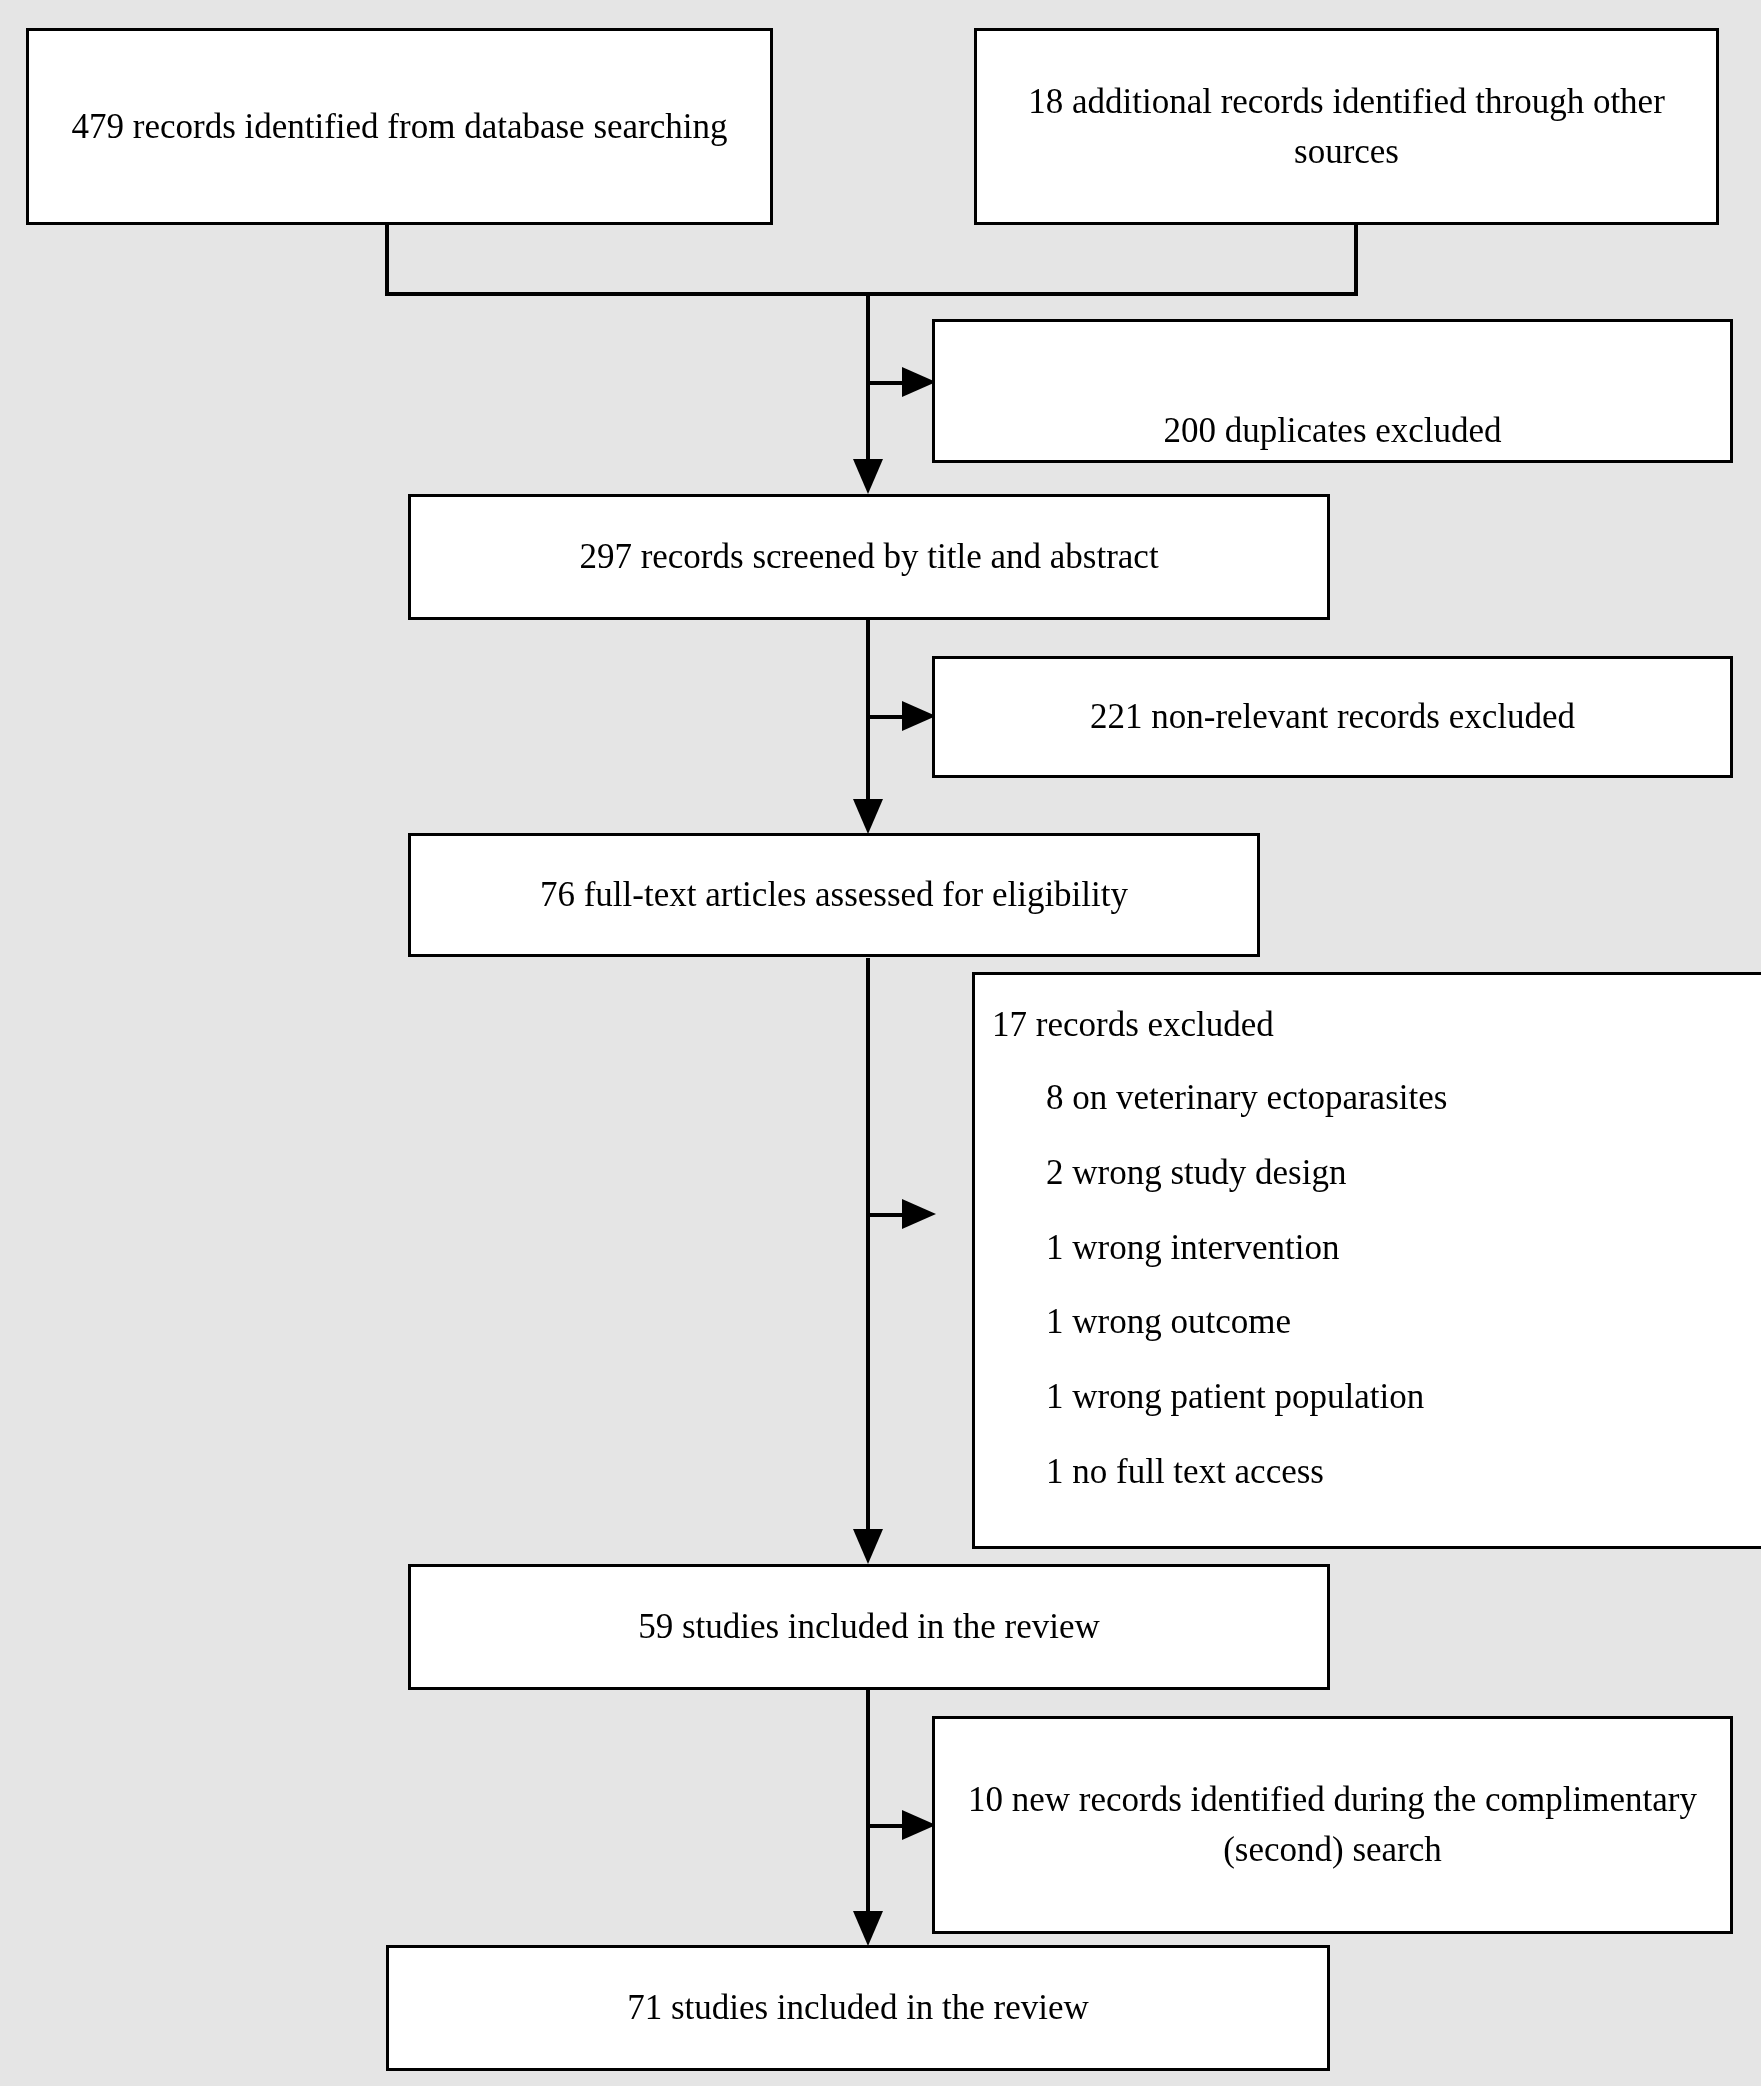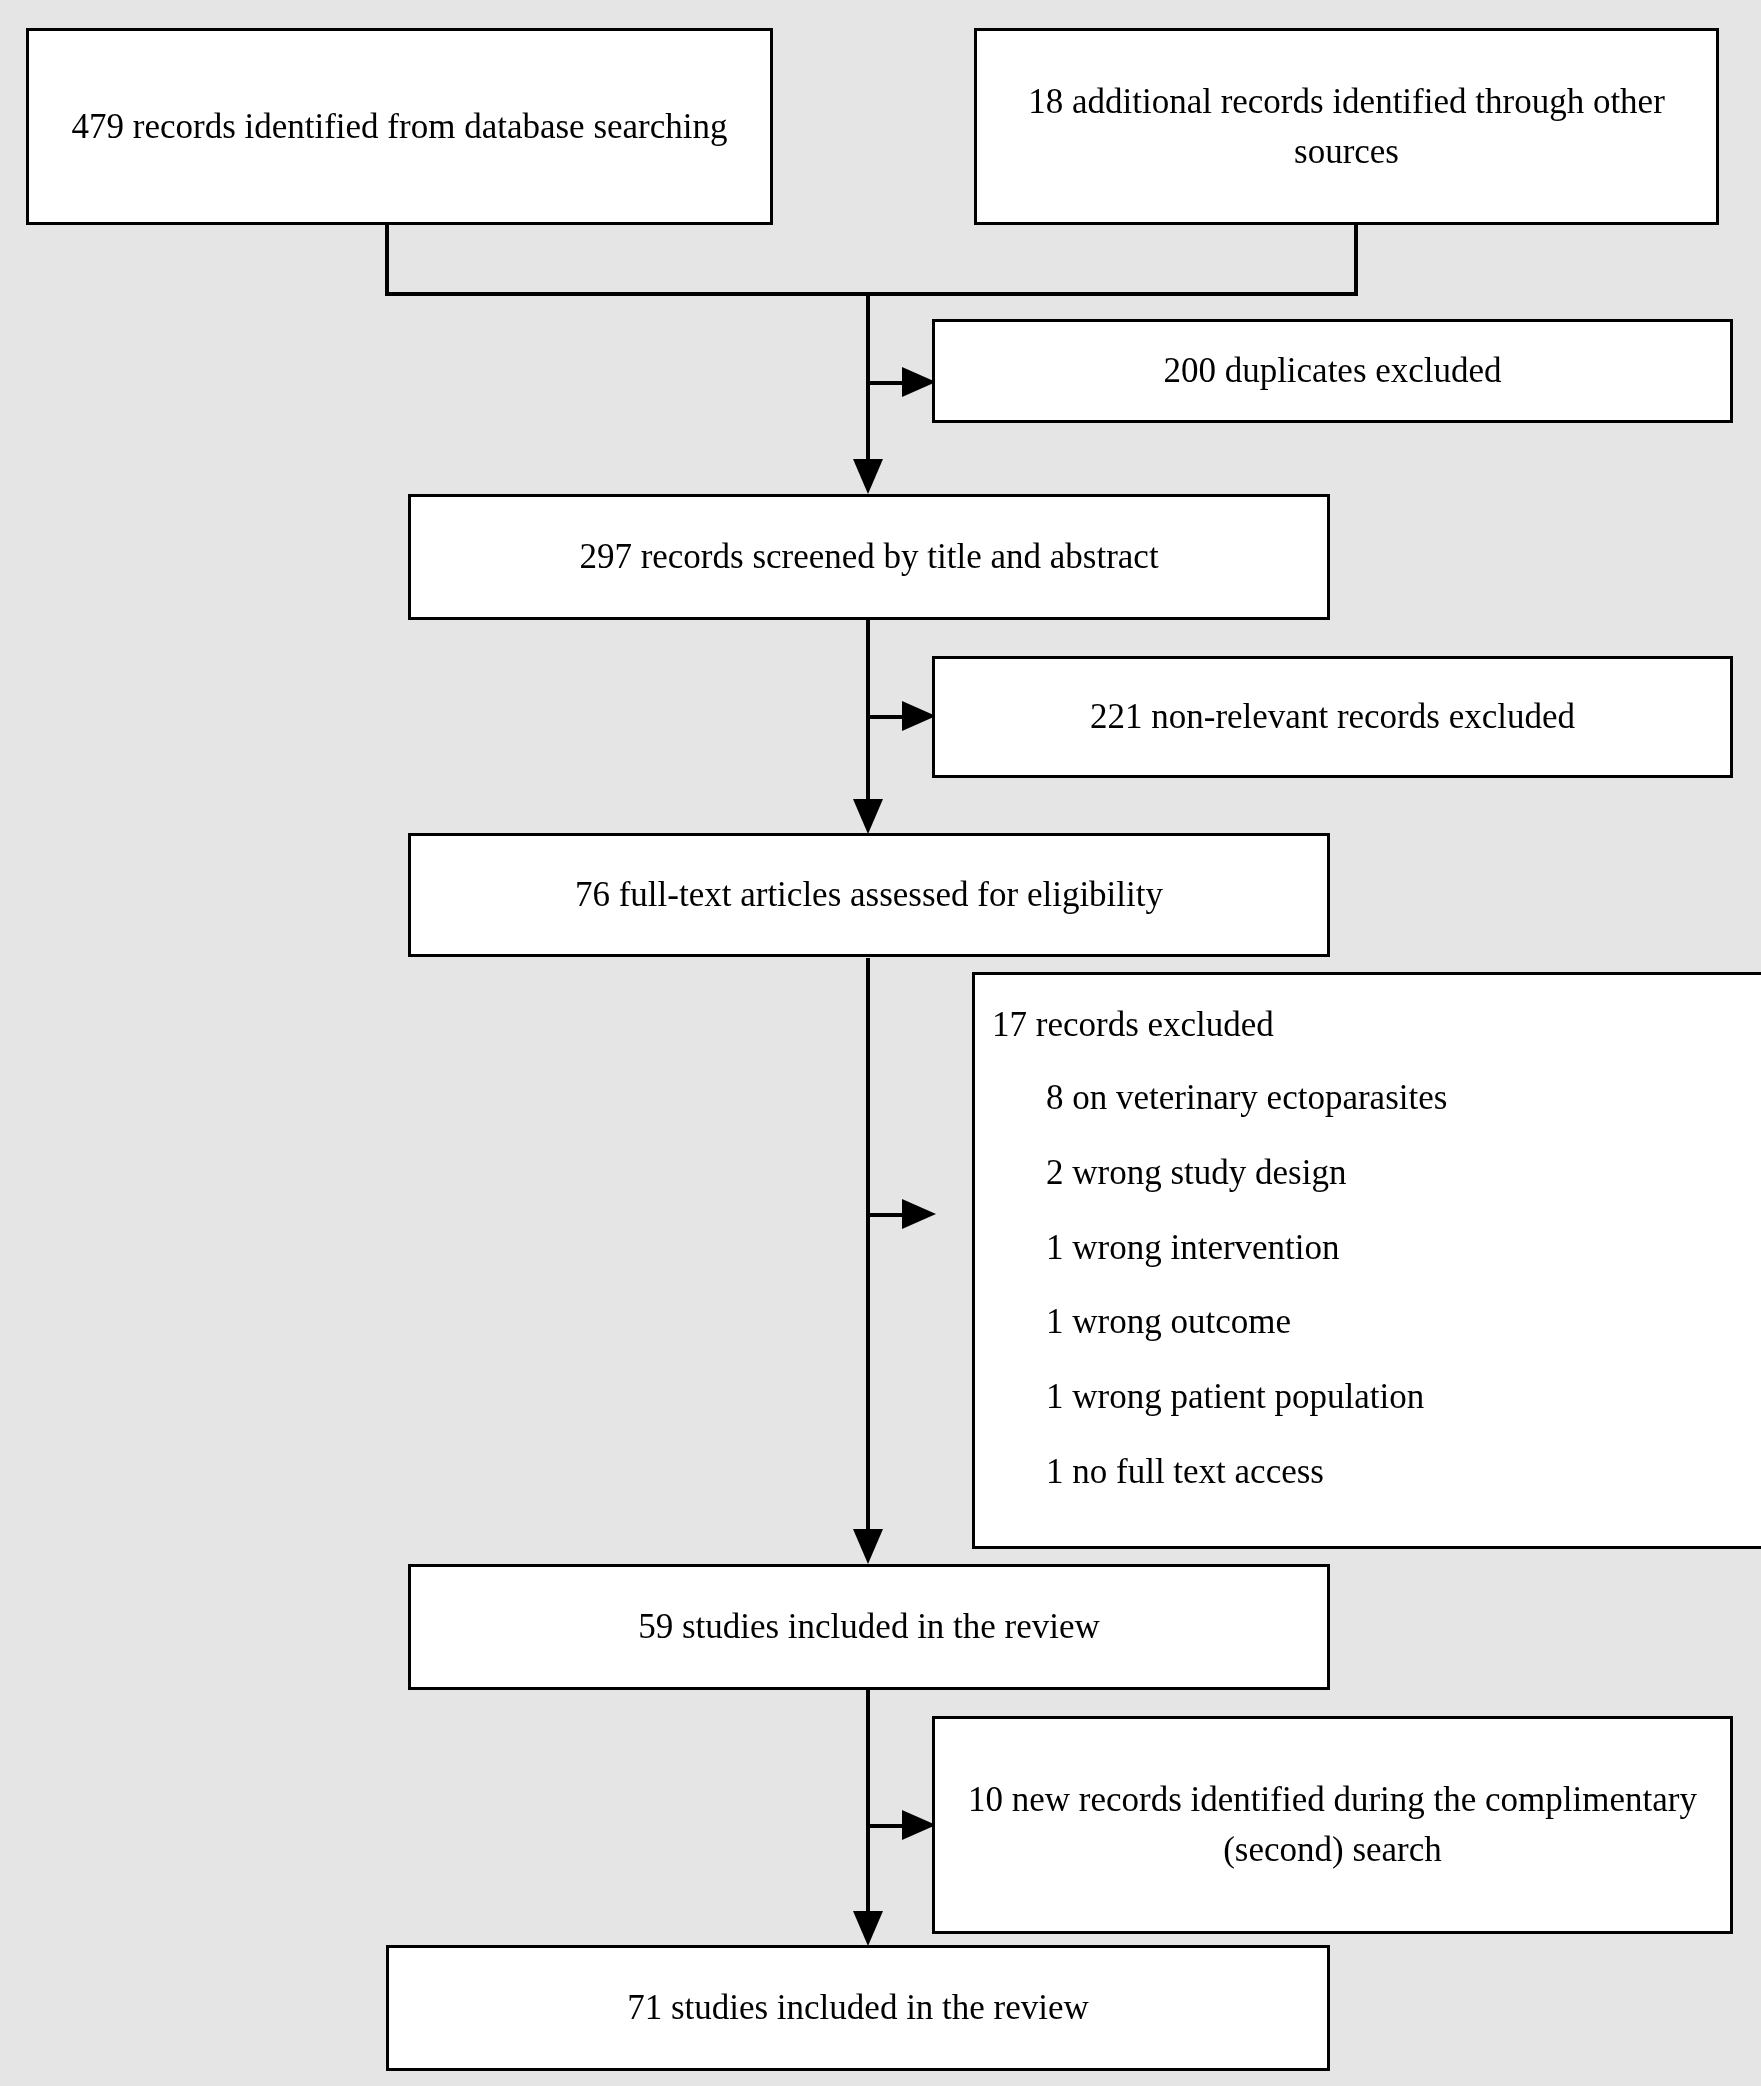--- a/index.html
+++ b/index.html
@@ -100,39 +100,39 @@
   <div class="vline" style="left:385px; top:225px; height:71px;"></div>
   <div class="vline" style="left:1354px; top:225px; height:71px;"></div>
   <div class="hline" style="left:385px; top:292px; width:973px;"></div>
 
   <div class="vline" style="left:866px; top:292px; height:168px;"></div>
   <div class="arrow-down" style="left:853px; top:459px;"></div>
 
   <div class="hline" style="left:870px; top:381px; width:35px;"></div>
   <div class="arrow-right" style="left:902px; top:367px;"></div>
 
-  <div class="box" style="left:932px; top:319px; width:801px; height:104px;">
+  <div class="box" style="left:932px; top:319px; width:801px; height:144px;align-items:flex-end;">
     <span class="box-text">200 duplicates excluded</span>
   </div>
 
   <div class="box" style="left:408px; top:494px; width:922px; height:126px;">
     <span class="box-text">297 records screened by title and abstract</span>
   </div>
 
   <div class="vline" style="left:866px; top:620px; height:179px;"></div>
   <div class="arrow-down" style="left:853px; top:799px;"></div>
 
   <div class="hline" style="left:870px; top:715px; width:35px;"></div>
   <div class="arrow-right" style="left:902px; top:701px;"></div>
 
   <div class="box" style="left:932px; top:656px; width:801px; height:122px;">
     <span class="box-text">221 non-relevant records excluded</span>
   </div>
 
-  <div class="box" style="left:408px; top:833px; width:922px; height:124px;">
+  <div class="box" style="left:408px; top:833px; width:852px; height:124px;">
     <span class="box-text">76 full-text articles assessed for eligibility</span>
   </div>
 
   <div class="vline" style="left:866px; top:958px; height:572px;"></div>
   <div class="arrow-down" style="left:853px; top:1529px;"></div>
 
   <div class="hline" style="left:870px; top:1213px; width:35px;"></div>
   <div class="arrow-right" style="left:902px; top:1199px;"></div>
 
   <div class="box left-align" style="left:972px; top:972px; width:801px; height:577px;">

